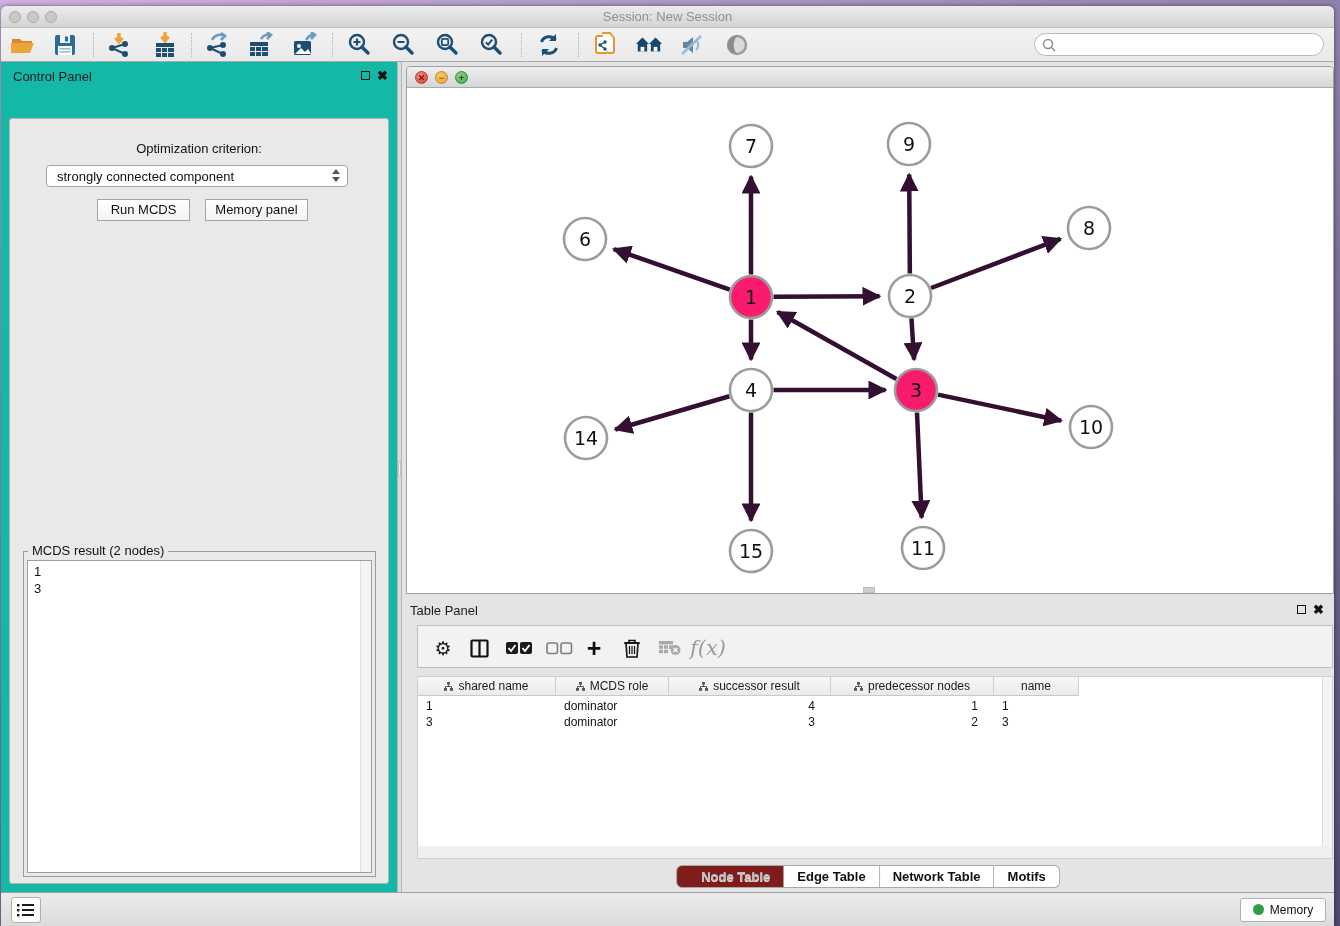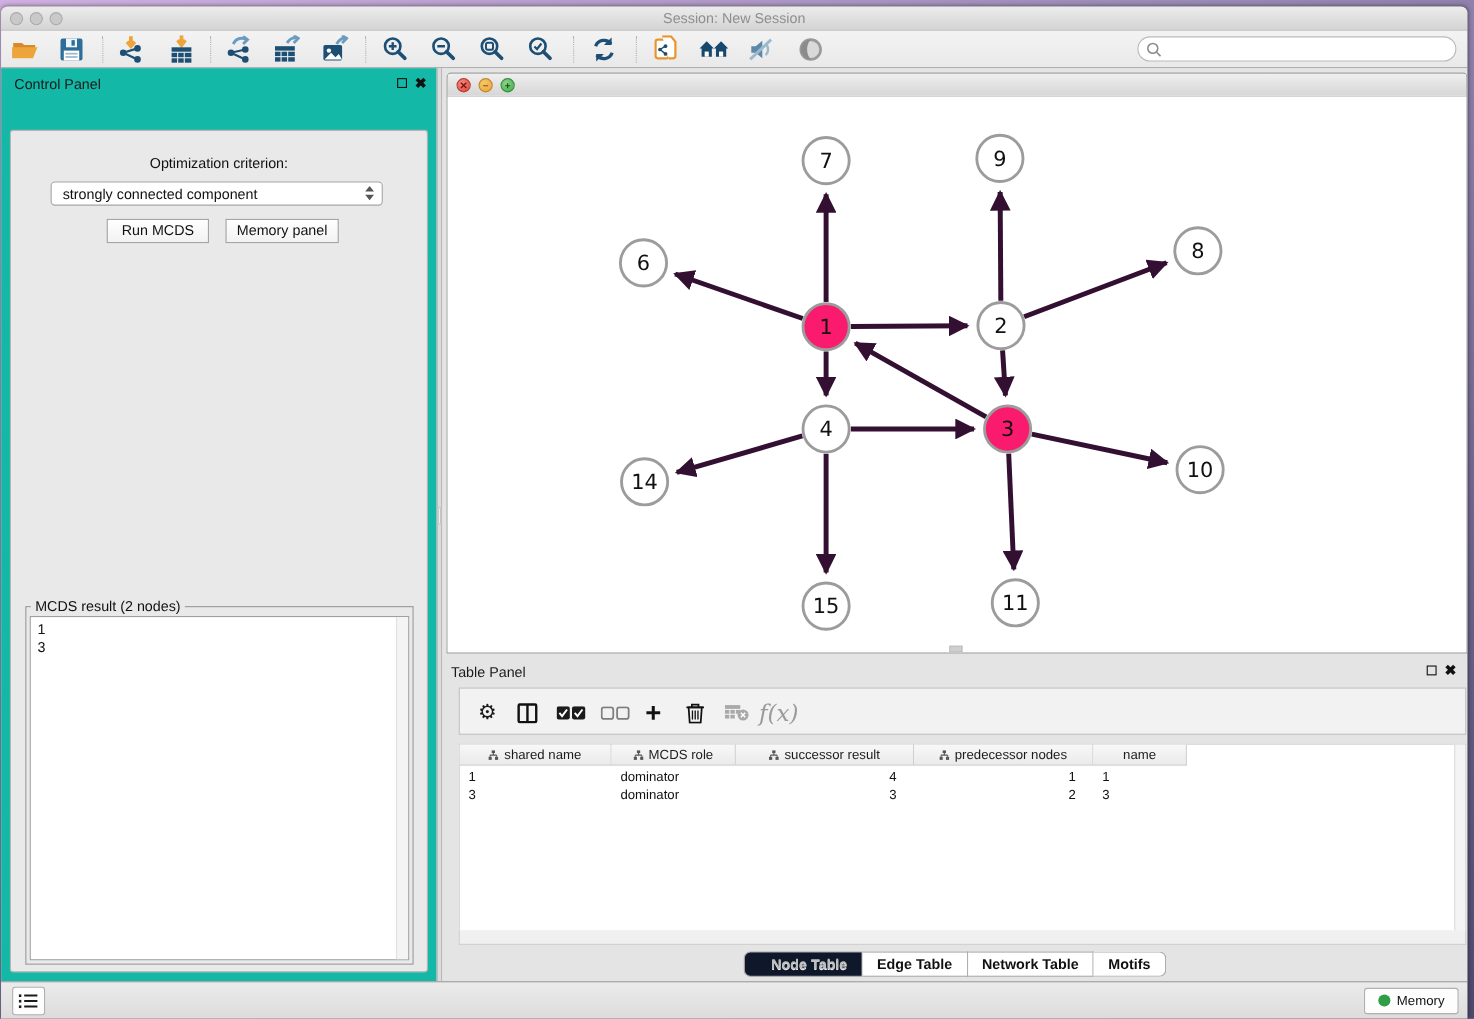--- a/index.html
+++ b/index.html
@@ -99,21 +99,21 @@
   .td-right { text-align:right; padding-right:16px; }
   .tbl-vscroll { position:absolute; right:0; top:0; bottom:0; width:10px;
     background:#f4f4f4; border-left:1px solid #ddd; }
   .tbl-hscroll { position:absolute; left:15px; right:1px; top:250px; height:13px;
     background:#f0f0f0; border:1px solid #cfcfcf; border-top:none; }
   .ttabs { position:absolute; left:50%; transform:translateX(-50%); top:269px; height:23px; display:flex; }
   .ttab { padding:0 13px; height:23px; line-height:22px; font-size:13px; font-weight:600;
     background:#fff; border:1px solid #a8a8a8; border-left-width:0; color:#111; white-space:nowrap; }
   .ttab:first-child { border-left-width:1px; border-radius:6px 0 0 6px; }
   .ttab:last-child { border-radius:0 6px 6px 0; }
-  .ttab.active { background:#0f172a; color:#bdbdbd; text-shadow:0 1px 0 #eee;padding-left:24px; }
+  .ttab.active { background:#7f1d1d; color:#bdbdbd; text-shadow:0 1px 0 #eee;padding-left:24px; }
   
   .statusbar { position:absolute; left:0; right:0; bottom:0; height:34px;
     background:linear-gradient(#ebebeb,#dcdcdc); border-top:1px solid #9f9f9f; }
   .sb-btn { position:absolute; background:#fdfdfd; border:1px solid #b0b0b0; border-radius:3px; }
   .memdot { display:inline-block; width:11px; height:11px; border-radius:50%; background:#2f9e44;
     vertical-align:-1px; margin-right:6px; }
   .fx { font-family:"DejaVu Serif", serif; font-style:italic; font-size:21px; color:#9a9a9a; }
   .gear { font-size:19px; color:#1b1b1b; }
   .plus { font-size:25px; font-weight:bold; color:#111; line-height:20px; }
 </style>

